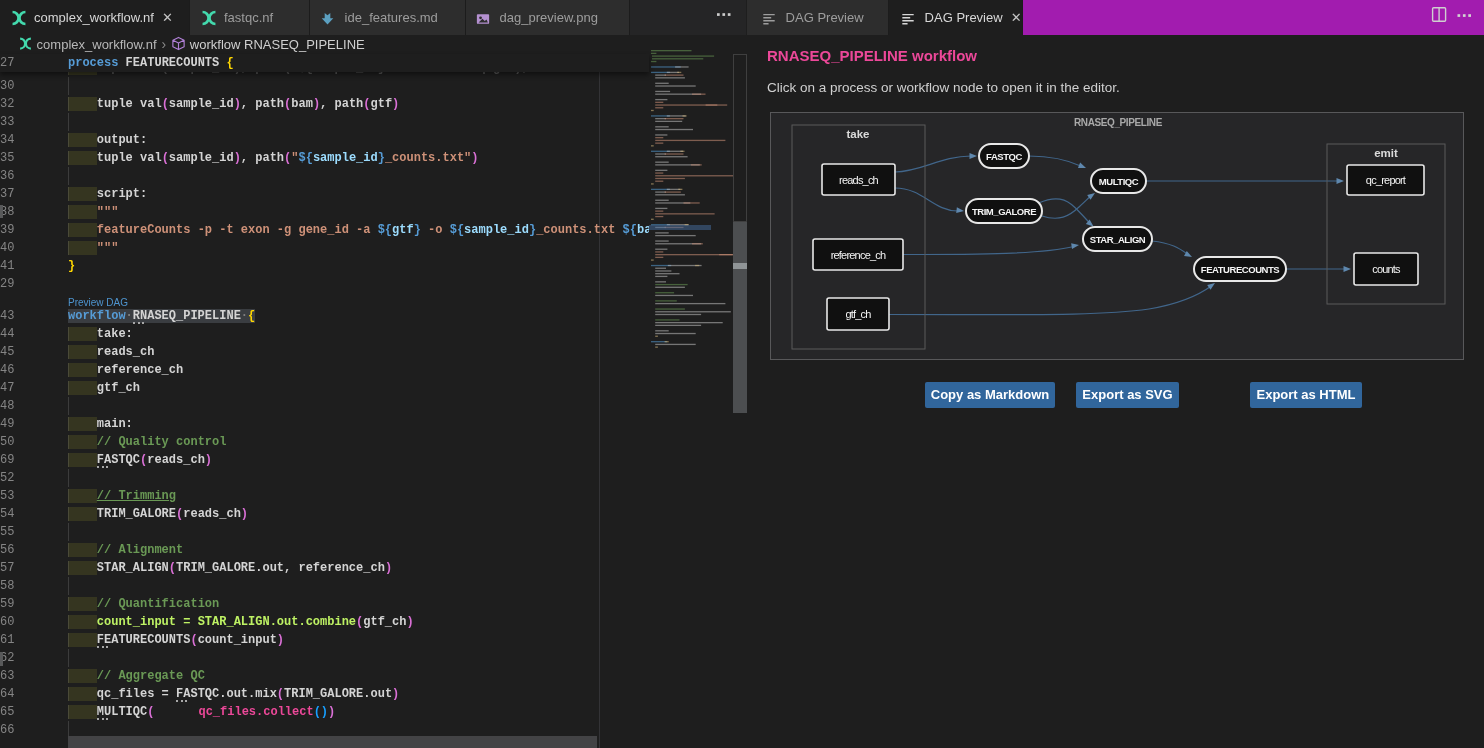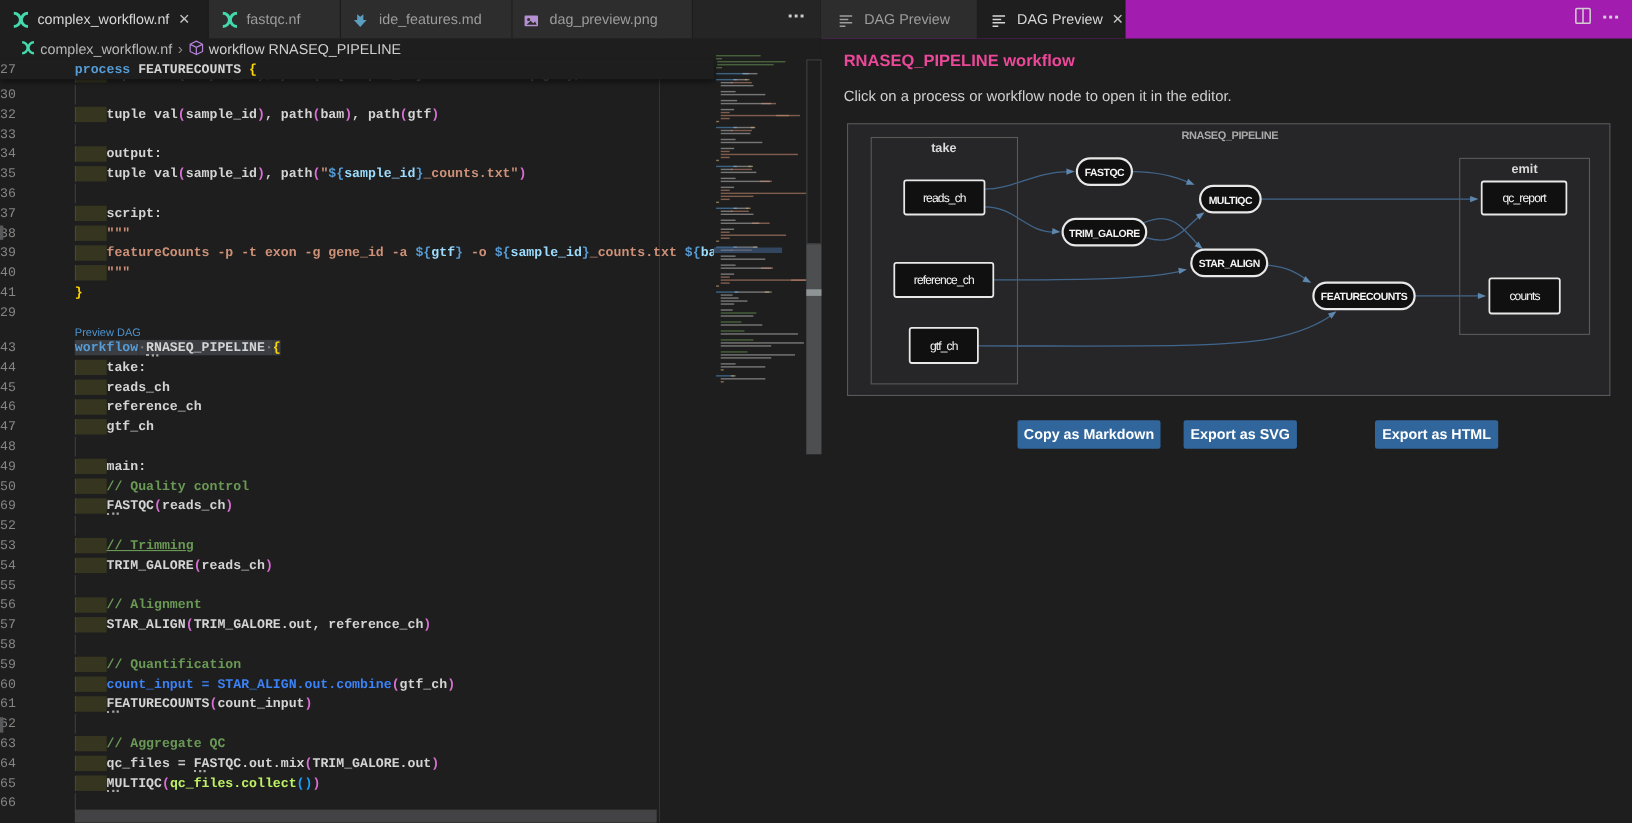--- a/index.html
+++ b/index.html
@@ -126,26 +126,26 @@
 <div class="row"><div class="ln">50</div><div class="ct"><span class="ind">&nbsp;&nbsp;&nbsp;&nbsp;</span><span style="color:#6a9955;">//&nbsp;Quality&nbsp;control</span></div></div>
 <div class="row"><div class="ln">69</div><div class="ct"><span class="ind">&nbsp;&nbsp;&nbsp;&nbsp;</span><span class="hintu"><span style="color:#d4d4d4;">FASTQC</span></span><span style="color:#da70d6;">(</span><span style="color:#d4d4d4;">reads_ch</span><span style="color:#da70d6;">)</span></div></div>
 <div class="row"><div class="ln">52</div><div class="ct"><span class="guide"></span></div></div>
 <div class="row"><div class="ln">53</div><div class="ct"><span class="ind">&nbsp;&nbsp;&nbsp;&nbsp;</span><span style="color:#6a9955;text-decoration:underline;">//&nbsp;Trimming</span></div></div>
 <div class="row"><div class="ln">54</div><div class="ct"><span class="ind">&nbsp;&nbsp;&nbsp;&nbsp;</span><span style="color:#d4d4d4;">TRIM_GALORE</span><span style="color:#da70d6;">(</span><span style="color:#d4d4d4;">reads_ch</span><span style="color:#da70d6;">)</span></div></div>
 <div class="row"><div class="ln">55</div><div class="ct"><span class="guide"></span></div></div>
 <div class="row"><div class="ln">56</div><div class="ct"><span class="ind">&nbsp;&nbsp;&nbsp;&nbsp;</span><span style="color:#6a9955;">//&nbsp;Alignment</span></div></div>
 <div class="row"><div class="ln">57</div><div class="ct"><span class="ind">&nbsp;&nbsp;&nbsp;&nbsp;</span><span style="color:#d4d4d4;">STAR_ALIGN</span><span style="color:#da70d6;">(</span><span style="color:#d4d4d4;">TRIM_GALORE.out,&nbsp;reference_ch</span><span style="color:#da70d6;">)</span></div></div>
 <div class="row"><div class="ln">58</div><div class="ct"><span class="guide"></span></div></div>
 <div class="row"><div class="ln">59</div><div class="ct"><span class="ind">&nbsp;&nbsp;&nbsp;&nbsp;</span><span style="color:#6a9955;">//&nbsp;Quantification</span></div></div>
-<div class="row"><div class="ln">60</div><div class="ct"><span class="ind">&nbsp;&nbsp;&nbsp;&nbsp;</span><span style="color:#3b82f6;">count_input&nbsp;=&nbsp;STAR_ALIGN.out.combine</span><span style="color:#da70d6;">(</span><span style="color:#d4d4d4;">gtf_ch</span><span style="color:#da70d6;">)</span></div></div>
+<div class="row"><div class="ln">60</div><div class="ct"><span class="ind">&nbsp;&nbsp;&nbsp;&nbsp;</span><span style="color:#bef264;">count_input&nbsp;=&nbsp;STAR_ALIGN.out.combine</span><span style="color:#da70d6;">(</span><span style="color:#d4d4d4;">gtf_ch</span><span style="color:#da70d6;">)</span></div></div>
 <div class="row"><div class="ln">61</div><div class="ct"><span class="ind">&nbsp;&nbsp;&nbsp;&nbsp;</span><span class="hintu"><span style="color:#d4d4d4;">FEATURECOUNTS</span></span><span style="color:#da70d6;">(</span><span style="color:#d4d4d4;">count_input</span><span style="color:#da70d6;">)</span></div></div>
 <div class="row"><div class="ln">62</div><div class="ct"><span class="guide"></span></div></div>
 <div class="row"><div class="ln">63</div><div class="ct"><span class="ind">&nbsp;&nbsp;&nbsp;&nbsp;</span><span style="color:#6a9955;">//&nbsp;Aggregate&nbsp;QC</span></div></div>
 <div class="row"><div class="ln">64</div><div class="ct"><span class="ind">&nbsp;&nbsp;&nbsp;&nbsp;</span><span style="color:#d4d4d4;">qc_files&nbsp;=&nbsp;</span><span class="hintu"><span style="color:#d4d4d4;">FASTQC</span></span><span style="color:#d4d4d4;">.out.mix</span><span style="color:#da70d6;">(</span><span style="color:#d4d4d4;">TRIM_GALORE.out</span><span style="color:#da70d6;">)</span></div></div>
-<div class="row"><div class="ln">65</div><div class="ct"><span class="ind">&nbsp;&nbsp;&nbsp;&nbsp;</span><span class="hintu"><span style="color:#d4d4d4;">MULTIQC</span></span><span style="color:#da70d6;">(</span><span style="color:#bef264;">qc_files.collect</span><span style="color:#179fff;">(</span><span style="color:#179fff;">)</span><span style="color:#da70d6;">)</span></div></div>
+<div class="row"><div class="ln">65</div><div class="ct"><span class="ind">&nbsp;&nbsp;&nbsp;&nbsp;</span><span class="hintu"><span style="color:#d4d4d4;">MULTIQC</span></span><span style="color:#da70d6;">(</span><span style="color:#ec4899;margin-left:44px;">qc_files.collect</span><span style="color:#179fff;">(</span><span style="color:#179fff;">)</span><span style="color:#da70d6;">)</span></div></div>
 <div class="row"><div class="ln">66</div><div class="ct"><span class="guide"></span></div></div>
       </div>
   <svg id="minimap" width="84" height="712" viewBox="649 36 84 712" style="left:649px">
         <g>
           <rect x="651.0" y="50.00" width="40.5" height="1.3" fill="#6a9955" fill-opacity="0.55"></rect>
           <rect x="651.0" y="52.72" width="5.4" height="1.3" fill="#6a9955" fill-opacity="0.55"></rect>
           <rect x="652.0" y="55.44" width="62.1" height="1.3" fill="#6a9955" fill-opacity="0.55"></rect>
           <rect x="652.0" y="58.16" width="51.3" height="1.3" fill="#6a9955" fill-opacity="0.55"></rect>
           <rect x="651.0" y="60.88" width="5.4" height="1.3" fill="#6a9955" fill-opacity="0.55"></rect>
           <rect x="651.0" y="66.32" width="29.7" height="1.3" fill="#569cd6" fill-opacity="0.55"></rect>

